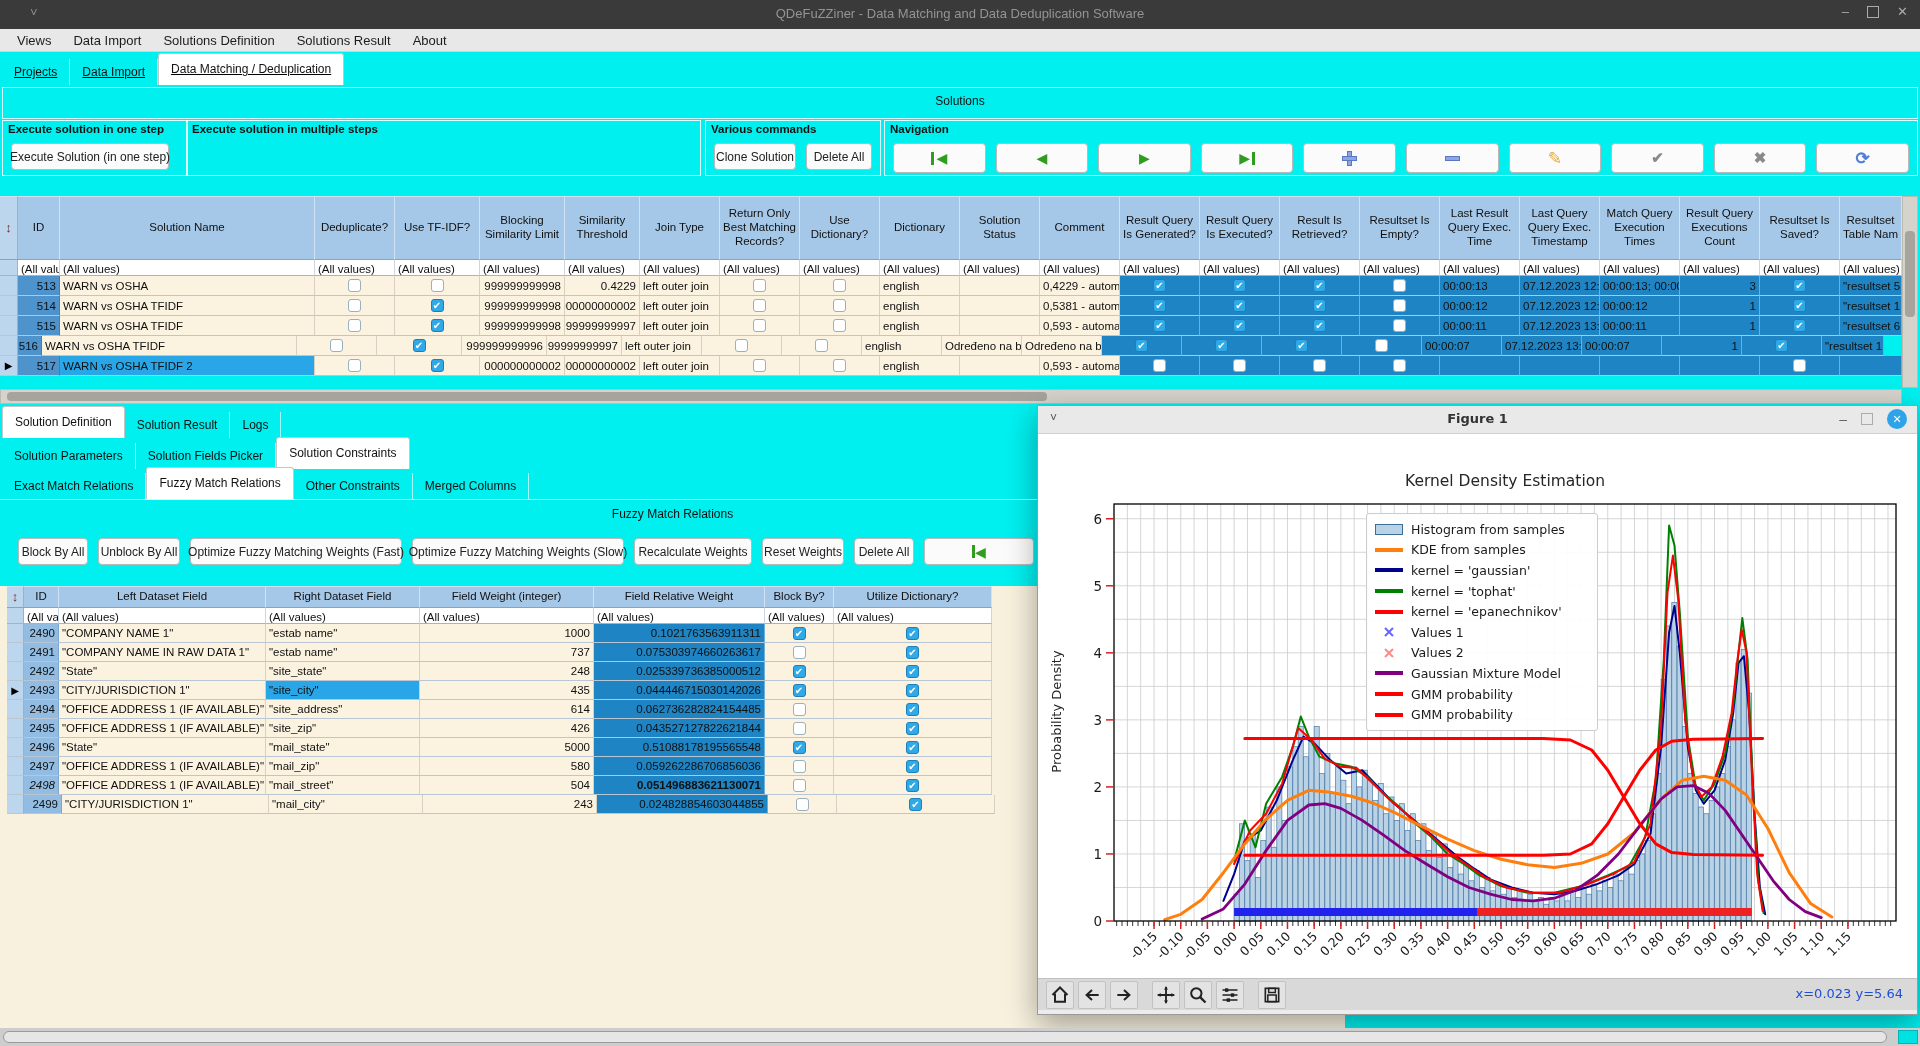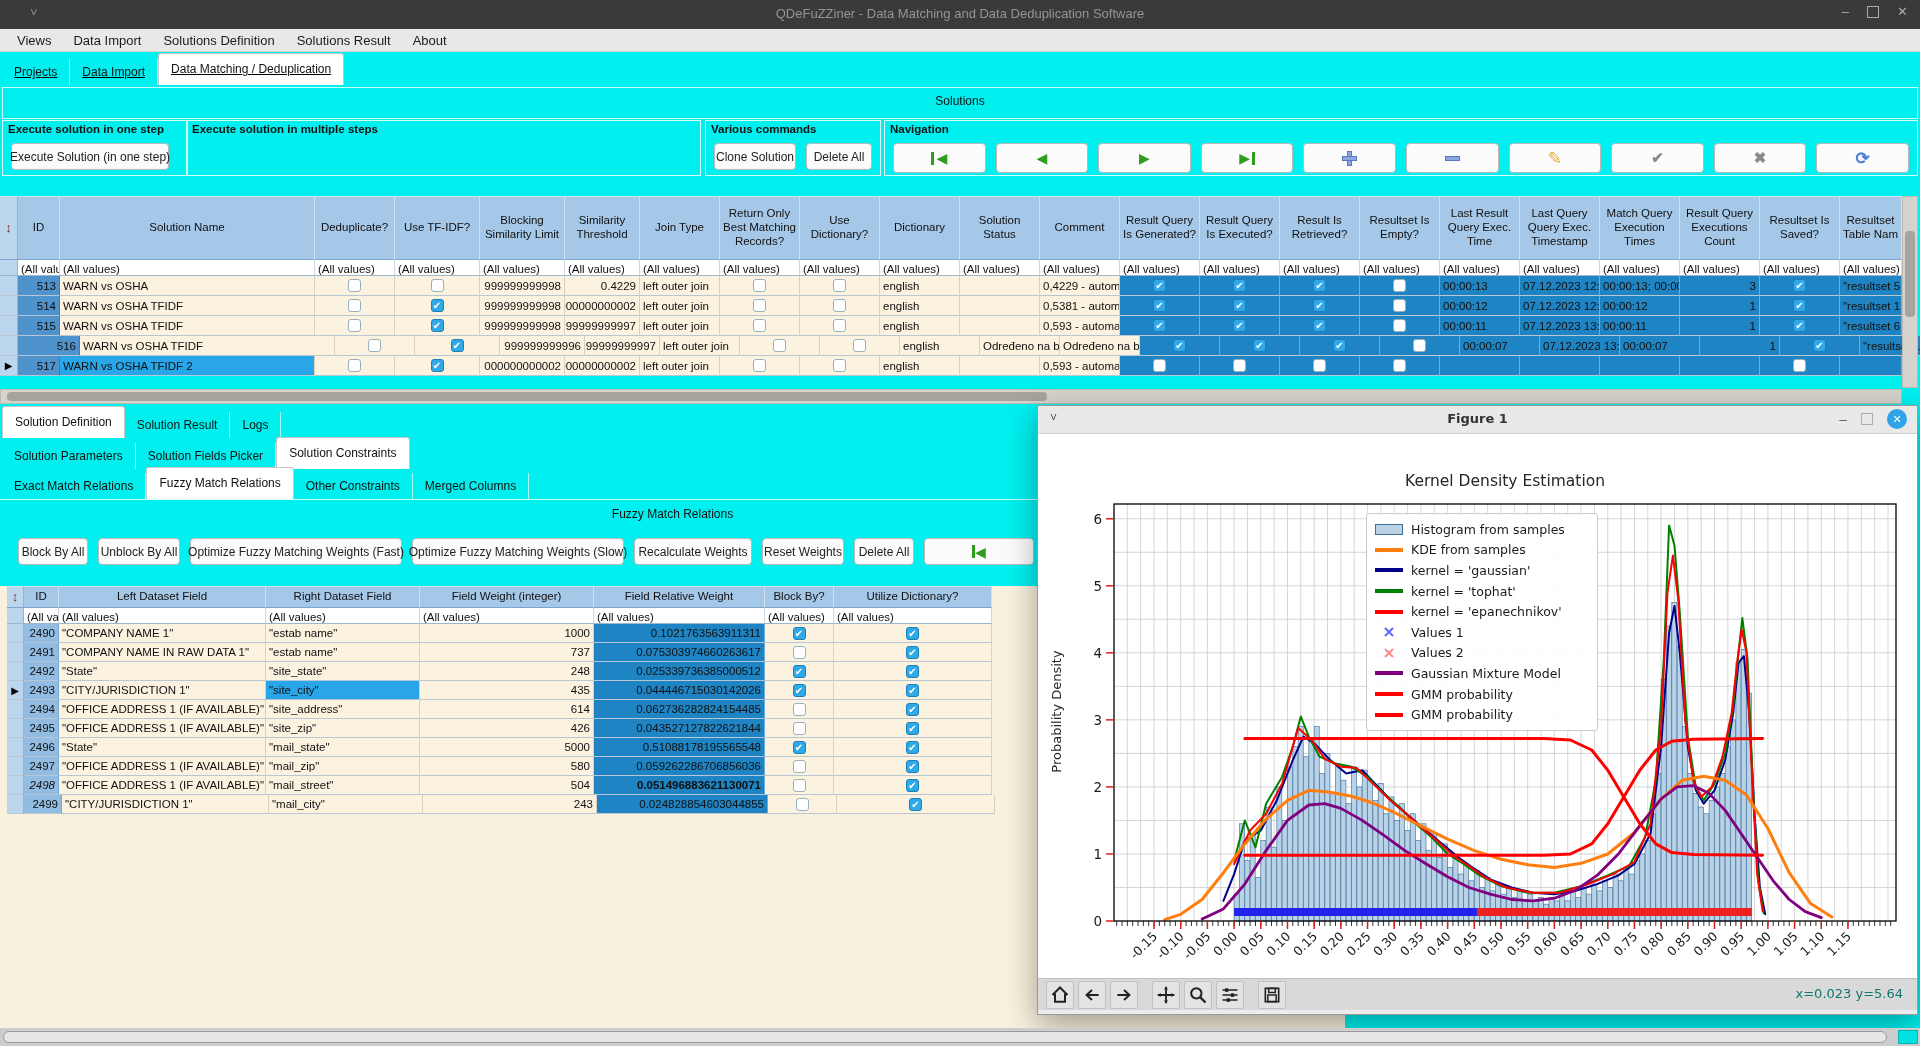--- a/index.html
+++ b/index.html
@@ -95,21 +95,21 @@
   #chart{position:absolute;left:76px;top:70px;width:782px;height:417px;overflow:visible;}
   #legend{position:absolute;left:328px;top:79px;width:232px;background:rgba(255,255,255,.92);border:1px solid #cccccc;border-radius:3px;padding:5px 8px;box-sizing:border-box;}
   .lrow{display:flex;align-items:center;gap:8px;height:20.6px;}
   .lrow .lbl{font-size:12.5px;color:#1a1a1a;font-family:"DejaVu Sans",sans-serif;white-space:nowrap;}
   .patchsw{width:28px;height:11px;box-sizing:border-box;flex-shrink:0;}
   .linesw{width:28px;height:4px;flex-shrink:0;}
   .xsw{width:28px;display:flex;justify-content:center;flex-shrink:0;}
   #figtoolbar{position:absolute;left:0;top:572px;width:879px;height:32px;background:#d9d9d9;border-top:1px solid #bfbfbf;display:flex;align-items:center;padding-left:8px;box-sizing:border-box;gap:4px;}
   .ftbtn{width:26px;height:26px;display:flex;align-items:center;justify-content:center;border:1px solid #c2c2c2;background:#e3e3e3;border-radius:2px;}
   .ftsep{width:6px;}
-  .figstatus{position:absolute;right:14px;top:7px;font-size:13px;color:#0f766e;font-family:"DejaVu Sans",sans-serif;}
+  .figstatus{position:absolute;right:14px;top:7px;font-size:13px;color:#1d4ed8;font-family:"DejaVu Sans",sans-serif;}
 </style>
 </head>
 <body>
 
 <div id="app">
 
   <div id="titlebar">
     <span class="chev">˅</span>
     <span class="title">QDeFuZZiner - Data Matching and Data Deduplication Software</span>
     <span class="wc">
@@ -365,21 +365,21 @@
         <div class="dcell bluecol" style="width: 80px; height: 20px;">07.12.2023 13:</div>
         <div class="dcell bluecol" style="width: 80px; height: 20px;">00:00:11</div>
         <div class="dcell bluecol num" style="width: 80px; height: 20px;">1</div>
         <div class="dcell bluecol center" style="width: 80px; height: 20px;">
           <div class="cb checked">✔</div>
         </div>
         <div class="dcell bluecol" style="width: 62px; height: 20px;">"resultset 6</div>
       </div>
       <div class="trow">
         <div class="dcell gutter center" style="width: 18px; height: 20px;"></div>
-        <div class="dcell idcell idcell num" style="width: 62px; height: 20px;">516</div>
+        <div class="dcell idcell idcell num" style="width: 24px; height: 20px;">516</div>
         <div class="dcell" style="width: 255px; height: 20px;">WARN vs OSHA TFIDF</div>
         <div class="dcell center" style="width: 80px; height: 20px;">
           <div class="cb"></div>
         </div>
         <div class="dcell center" style="width: 85px; height: 20px;">
           <div class="cb checked">✔</div>
         </div>
         <div class="dcell num" style="width: 85px; height: 20px;">999999999996</div>
         <div class="dcell num" style="width: 75px; height: 20px;">999999999997</div>
         <div class="dcell" style="width: 80px; height: 20px;">left outer join</div>

